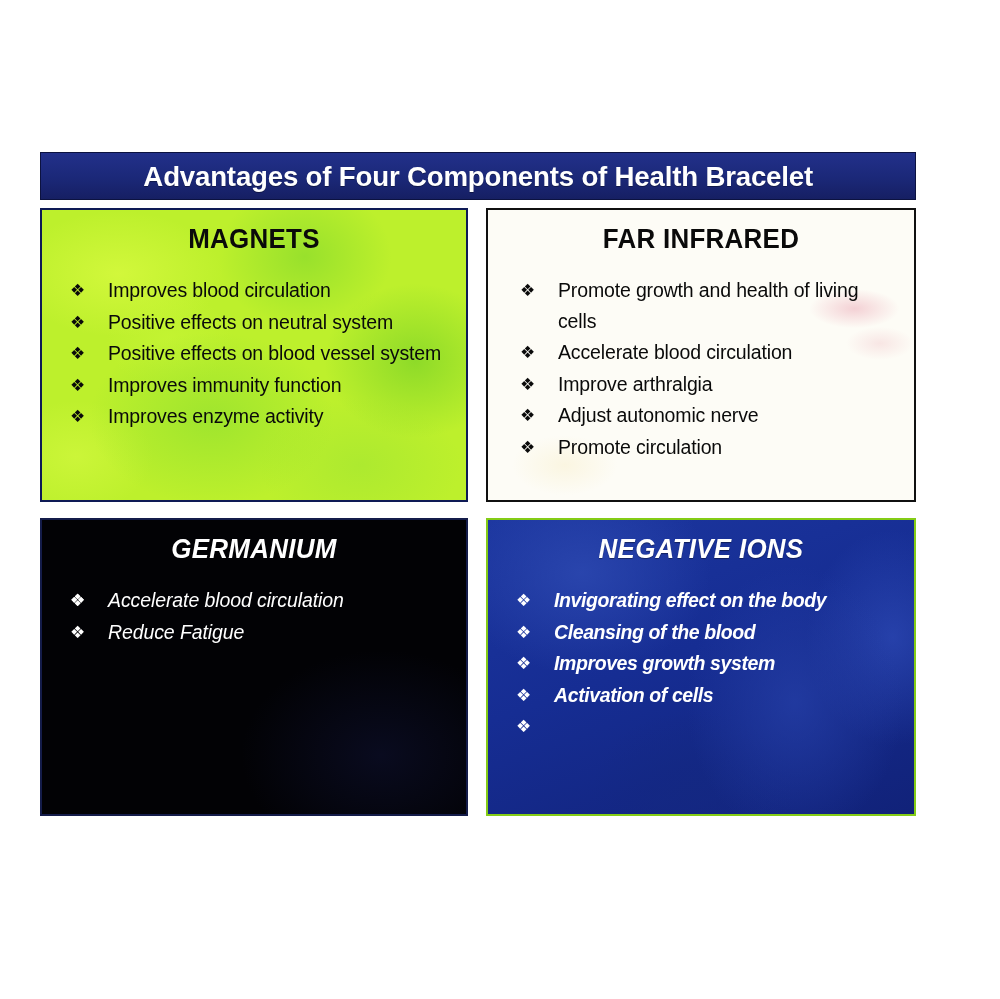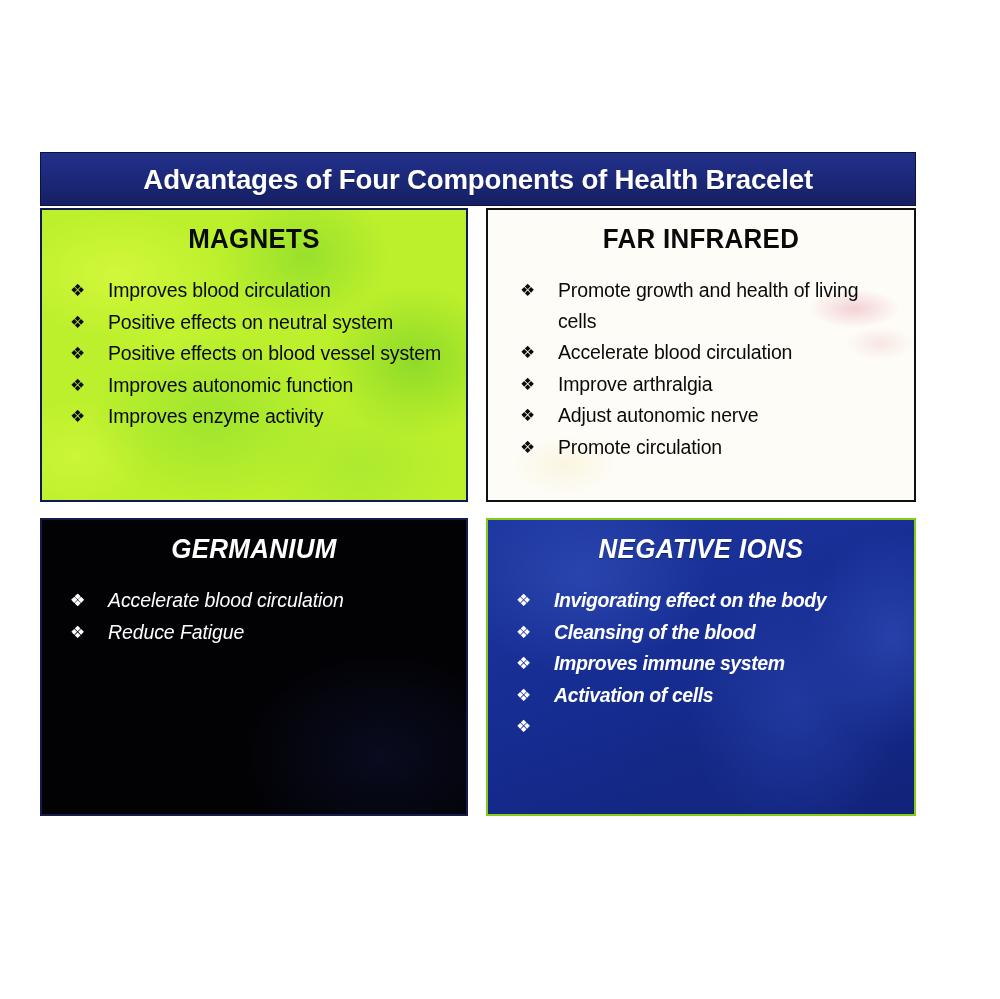--- a/index.html
+++ b/index.html
@@ -22,21 +22,21 @@
     height: 999px;
     background: #ffffff;
   }
 
   
   .title-bar {
     position: absolute;
     left: 40px;
     top: 152px;
     width: 876px;
-    height: 54px;
+    height: 48px;
     background: #1d2b7d;
     background-image: linear-gradient(180deg, #22308a 0%, #1b2878 55%, #161f63 100%);
     border: 1px solid #0c1240;
     display: flex;
     align-items: center;
     justify-content: center;
     box-sizing: border-box;
   }
   .title-bar .title-text {
     color: #ffffff;
@@ -217,21 +217,21 @@
           <li>
             <span class="bullet-icon">❖</span>
             <span>Positive effects  on neutral system</span>
           </li>
           <li>
             <span class="bullet-icon">❖</span>
             <span>Positive effects  on blood vessel system</span>
           </li>
           <li>
             <span class="bullet-icon">❖</span>
-            <span>Improves autonomic function</span>
+            <span>Improves immunity function</span>
           </li>
           <li>
             <span class="bullet-icon">❖</span>
             <span>Improves enzyme activity</span>
           </li>
         </ul>
       </div>
     </div>
 
     <div class="panel panel-infrared col-right row-top">
@@ -291,21 +291,21 @@
           <li>
             <span class="bullet-icon">❖</span>
             <span>Invigorating effect on the body</span>
           </li>
           <li>
             <span class="bullet-icon">❖</span>
             <span>Cleansing of the blood</span>
           </li>
           <li>
             <span class="bullet-icon">❖</span>
-            <span>Improves immune system</span>
+            <span>Improves growth system</span>
           </li>
           <li>
             <span class="bullet-icon">❖</span>
             <span>Activation of cells</span>
           </li>
           <li>
             <span class="bullet-icon">❖</span>
           </li>
         </ul>
       </div>

